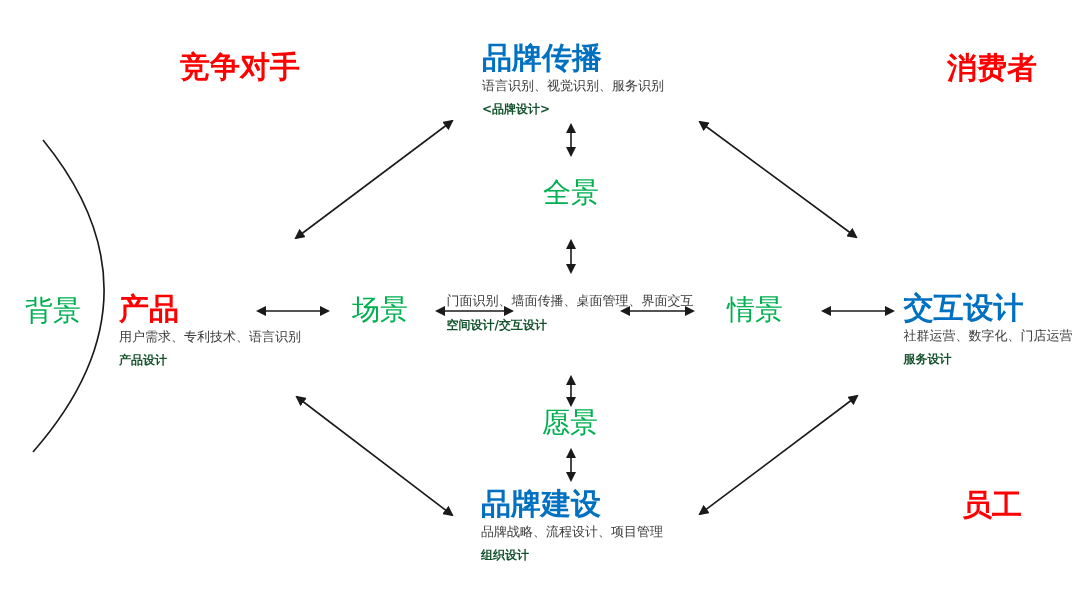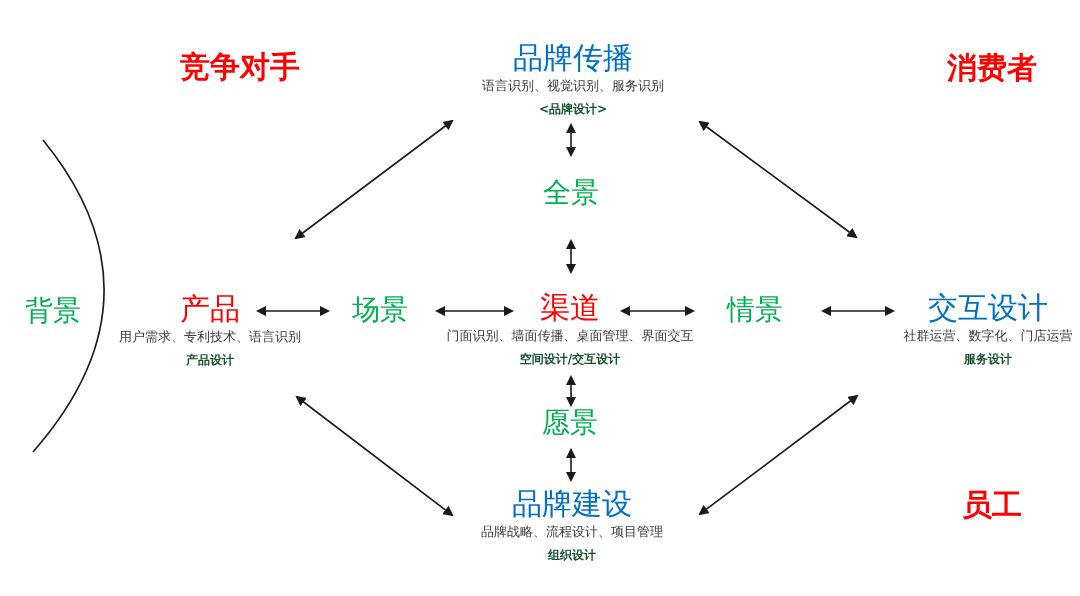--- a/index.html
+++ b/index.html
@@ -23,37 +23,37 @@
   svg.lines line, svg.lines path.arc {
     stroke: var(--ink, #1a1a1a);
     stroke-width: 1.6;
     fill: none;
   }
   #ah path { fill: var(--ink, #1a1a1a); }
 
   .lbl, .node {
     position: absolute;
     transform: translateX(-50%);
-    text-align: center;
+    text-align: left;
     white-space: nowrap;
     line-height: 1.15;
   }
   .corner {
     font-size: 30px;
     font-weight: 800;
     color: var(--red, #ff0000);
   }
   .scene {
     font-size: 28px;
     font-weight: 400;
     color: var(--green, #00b050);
   }
   .node .t {
     font-size: 30px;
-    font-weight: 400;
+    font-weight: 700;
   }
   .node .t.blue { color: var(--blue, #0070c0); }
   .node .t.red  { color: var(--red, #ff0000); }
   .node .s {
     margin-top: 3px;
     font-size: 13px;
     color: var(--sub, #3a3a3a);
   }
   .node .d {
     margin-top: 10px;
@@ -108,21 +108,20 @@
     <div class="d">&lt;品牌设计&gt;</div>
   </div>
 
   <div class="node" style="left:210px; top:292px">
     <div class="t red">产品</div>
     <div class="s">用户需求、专利技术、语言识别</div>
     <div class="d">产品设计</div>
   </div>
 
   <div class="node" style="left:570px; top:291px">
-    <div class="t red">渠道</div>
     <div class="s">门面识别、墙面传播、桌面管理、界面交互</div>
     <div class="d">空间设计/交互设计</div>
   </div>
 
   <div class="node" style="left:988px; top:291px">
     <div class="t blue">交互设计</div>
     <div class="s">社群运营、数字化、门店运营</div>
     <div class="d">服务设计</div>
   </div>
 

